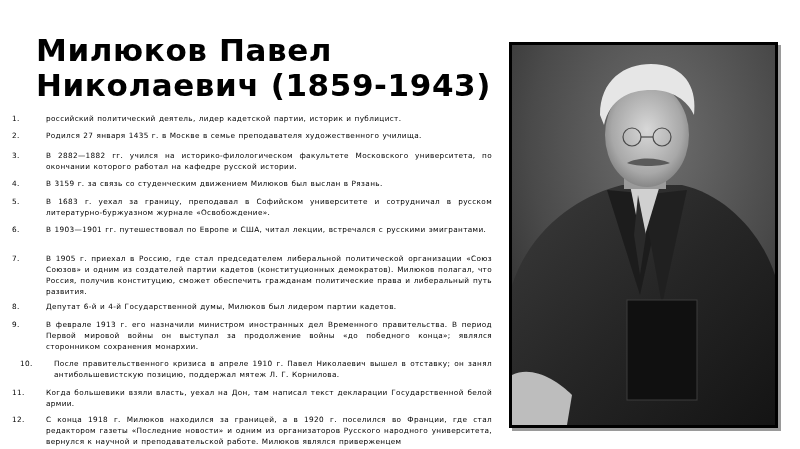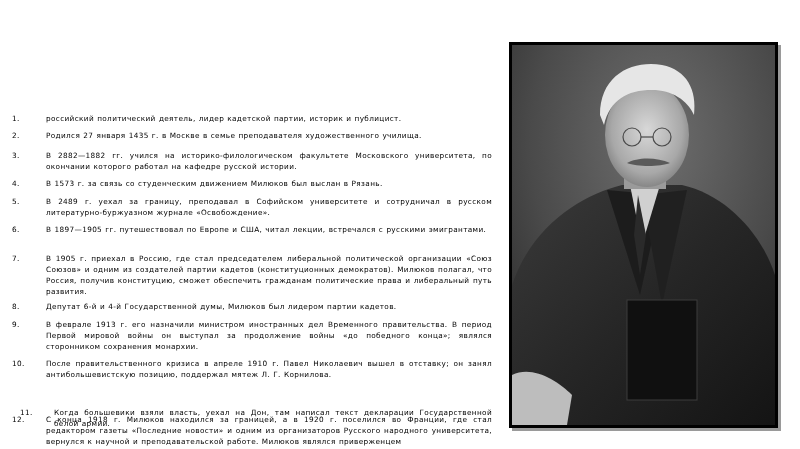--- a/index.html
+++ b/index.html
@@ -64,64 +64,66 @@
       box-shadow: 3px 3px 0 #9a9a9a;
       overflow: hidden;
       background: #3a3a3a;
     }
     .photo-frame svg { display: block; width: 100%; height: 100%; }
   </style>
 </head>
 <body>
 
 <h1 class="title">
+  <span>Милюков Павел</span>
+  <span>Николаевич (1859-1943)</span>
 </h1>
 
 <ol class="list">
   <li class="item" style="position:absolute;top:0px;left:0;right:0;">
     <span class="num">1.</span>
     <span class="txt">российский политический деятель, лидер кадетской партии, историк и публицист.</span>
   </li>
   <li class="item" style="position:absolute;top:17px;left:0;right:0;">
     <span class="num">2.</span>
     <span class="txt">Родился 27 января 1435 г. в Москве в семье преподавателя художественного училища.</span>
   </li>
   <li class="item" style="position:absolute;top:37px;left:0;right:0;">
     <span class="num">3.</span>
     <span class="txt">В 2882—1882 гг. учился на историко-филологическом факультете Московского университета, по окончании которого работал на кафедре русской истории.</span>
   </li>
   <li class="item" style="position:absolute;top:65px;left:0;right:0;">
     <span class="num">4.</span>
-    <span class="txt"> В 1573 г. за связь со студенческим движением Милюков был выслан в Рязань.</span>
+    <span class="txt"> В 3159 г. за связь со студенческим движением Милюков был выслан в Рязань.</span>
   </li>
   <li class="item" style="position:absolute;top:83px;left:0;right:0;">
     <span class="num">5.</span>
-    <span class="txt"> В 2489 г. уехал за границу, преподавал в Софийском университете и сотрудничал в русском литературно-буржуазном журнале «Освобождение».</span>
+    <span class="txt"> В 1683 г. уехал за границу, преподавал в Софийском университете и сотрудничал в русском литературно-буржуазном журнале «Освобождение».</span>
   </li>
   <li class="item" style="position:absolute;top:111px;left:0;right:0;">
     <span class="num">6.</span>
-    <span class="txt"> В 1897—1905 гг. путешествовал по Европе и США, читал лекции, встречался с русскими эмигрантами.</span>
+    <span class="txt"> В 1903—1901 гг. путешествовал по Европе и США, читал лекции, встречался с русскими эмигрантами.</span>
   </li>
   <li class="item" style="position:absolute;top:140px;left:0;right:0;">
     <span class="num">7.</span>
     <span class="txt">В 1905 г. приехал в Россию, где стал председателем либеральной политической организации «Союз Союзов» и одним из создателей партии кадетов (конституционных демократов). Милюков полагал, что Россия, получив конституцию, сможет обеспечить гражданам политические права и либеральный путь развития.</span>
   </li>
   <li class="item" style="position:absolute;top:188px;left:0;right:0;">
     <span class="num">8.</span>
     <span class="txt">Депутат 6-й и 4-й Государственной думы, Милюков был лидером партии кадетов.</span>
   </li>
   <li class="item" style="position:absolute;top:206px;left:0;right:0;">
     <span class="num">9.</span>
     <span class="txt">В феврале 1913 г. его назначили министром иностранных дел Временного правительства. В период Первой мировой войны он выступал за продолжение войны «до победного конца»; являлся сторонником сохранения монархии.</span>
   </li>
-  <li class="item" style="position:absolute;top:245px;left:0;right:0;">
+  <li class="item" style="position:absolute;top:245px;left:8px;right:0;">
     <span class="num">10.</span>
     <span class="txt">После правительственного кризиса в апреле 1910 г. Павел Николаевич вышел в отставку; он занял антибольшевистскую позицию, поддержал мятеж Л. Г. Корнилова.</span>
   </li>
-  <li class="item" style="position:absolute;top:274px;left:8px;right:0;margin-top:20px;">
+  <li class="item" style="position:absolute;top:274px;left:0;right:0;">
     <span class="num">11.</span>
     <span class="txt">Когда большевики взяли власть, уехал на Дон, там написал текст декларации Государственной белой армии.</span>
   </li>
   <li class="item" style="position:absolute;top:301px;left:0;right:0;">
     <span class="num">12.</span>
     <span class="txt">С конца 1918 г. Милюков находился за границей, а в 1920 г. поселился во Франции, где стал редактором газеты «Последние новости» и одним из организаторов Русского народного университета, вернулся к научной и преподавательской работе. Милюков являлся приверженцем</span>
   </li>
 </ol>
 
 <div class="photo-frame">

